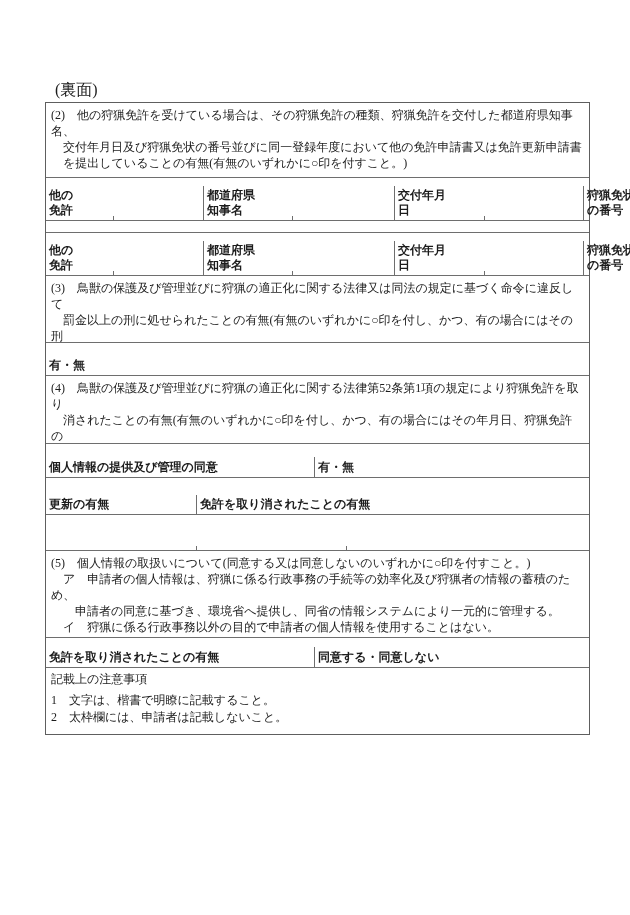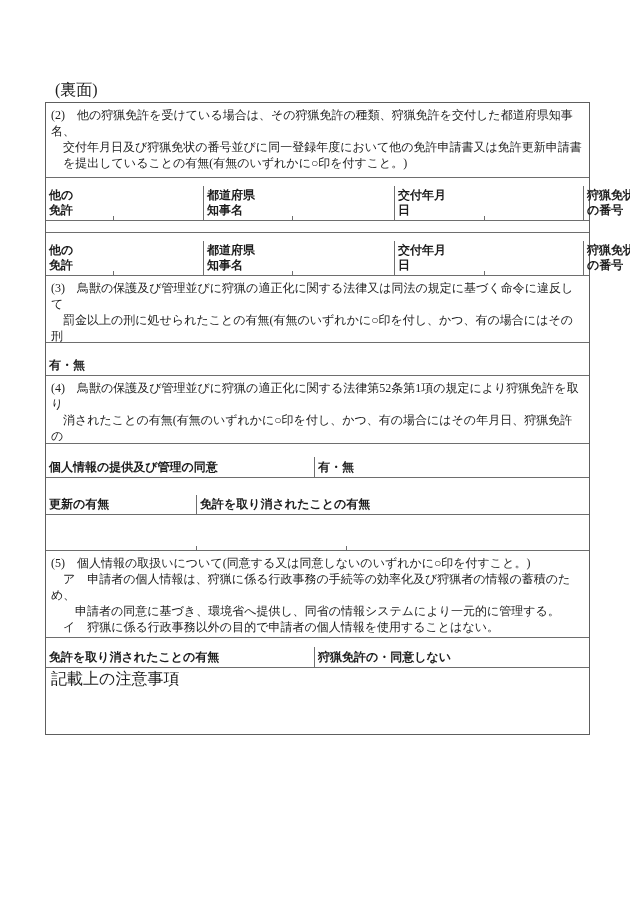--- a/index.html
+++ b/index.html
@@ -43,21 +43,21 @@
   .w-in4{flex:0 0 64px}
   .renewal{flex:1 1 auto;display:flex;flex-direction:row;padding:0;}
   .renewal > div{padding:2px 2px;font-size:12px;line-height:15px;box-sizing:border-box;}
   .renewal-top{flex:0 0 21px;border-bottom:1px solid var(--border);}
   .renewal-bot{flex:1 1 auto;}
   .pl-220{flex:0 0 220px}
   .pl-236{flex:0 0 236px}
   .w-118{flex:0 0 118px}
   .fill{flex:1 1 auto}
   .pair .cell{padding-top:3px;}
-  .notes{height:67px;box-sizing:border-box;padding:3px 5px;font-size:16px;line-height:16px;overflow:hidden;}
+  .notes{height:67px;box-sizing:border-box;padding:3px 5px;font-size:12px;line-height:16px;overflow:hidden;}
   .notes-items{margin-top:5px;line-height:17px;}
 </style>
 </head>
 <body>
 
 <div class="page">
 
   <div class="side-label">(裏面)</div>
 
   <div class="form">
@@ -132,21 +132,25 @@
       <div class="cell fill"></div>
     </div>
 
     <div class="sec-header h-s5">(5)　個人情報の取扱いについて(同意する又は同意しないのいずれかに○印を付すこと。)
 　ア　申請者の個人情報は、狩猟に係る行政事務の手続等の効率化及び狩猟者の情報の蓄積のため、
 　　申請者の同意に基づき、環境省へ提供し、同省の情報システムにより一元的に管理する。
 　イ　狩猟に係る行政事務以外の目的で申請者の個人情報を使用することはない。</div>
 
     <div class="row pair h-30">
       <div class="cell pl-236">免許を取り消されたことの有無</div>
-      <div class="cell fill">狩猟免許の・同意しない</div>
+      <div class="cell fill">同意する・同意しない</div>
     </div>
 
     <div class="notes">
       <div>記載上の注意事項</div>
+      <div class="notes-items">
+        <div>1　文字は、楷書で明瞭に記載すること。</div>
+        <div>2　太枠欄には、申請者は記載しないこと。</div>
+      </div>
     </div>
 
   </div>
 </div>
 
 </body></html>

